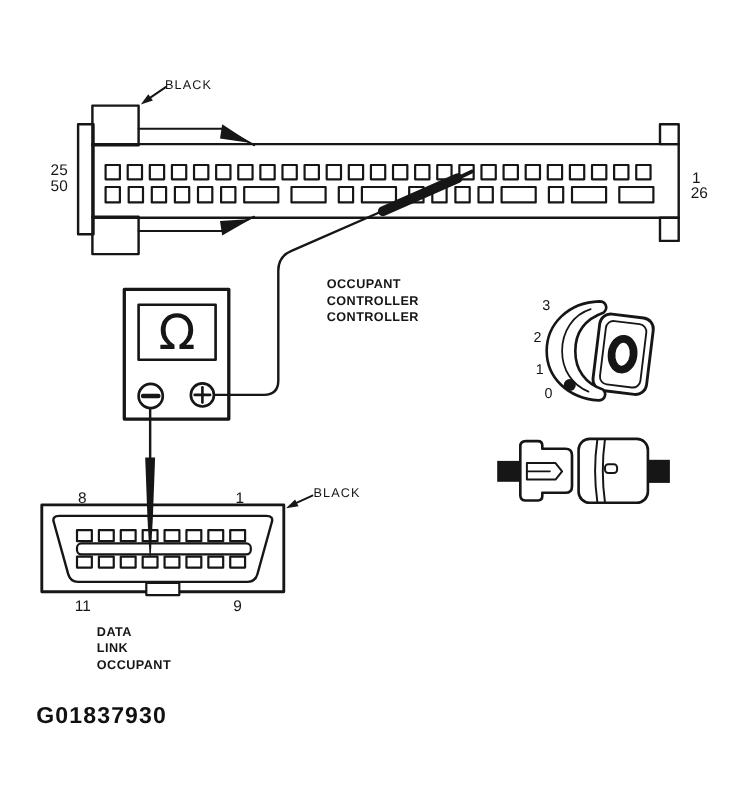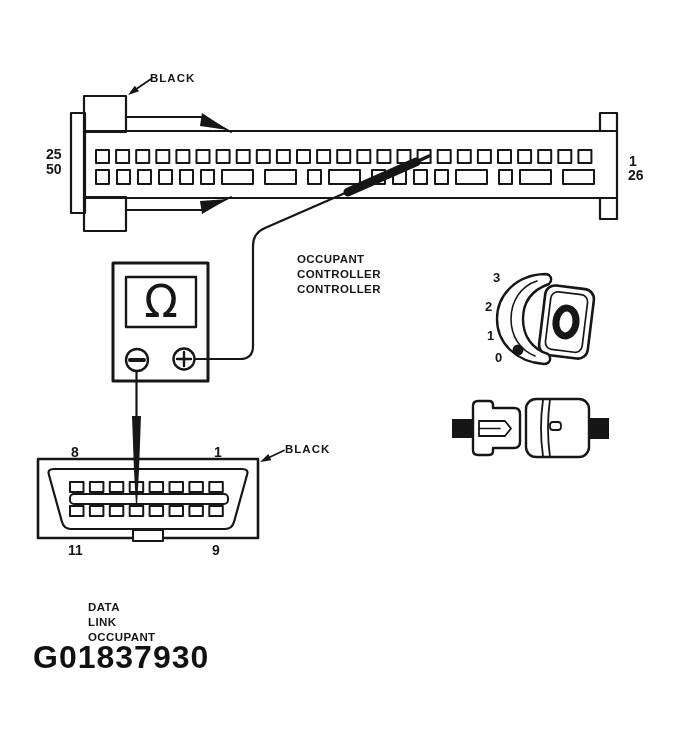--- a/index.html
+++ b/index.html
@@ -1,25 +1,25 @@
 <!DOCTYPE html>
 <html><head>
 <meta charset="utf-8">
 <style>
   *{box-sizing:border-box;margin:0;padding:0}
   html,body{background:#ffffff}
   body{font-family:"Liberation Sans","DejaVu Sans",sans-serif}
   .canvas{position:relative;width:679px;height:738px;background:#ffffff;overflow:hidden}
   .canvas svg{position:absolute;left:0;top:0}
-  .lbl{position:absolute;color:#161616;font-weight:700;white-space:pre;line-height:1}
+  .lbl{position:absolute;color:#161616;font-weight:400;white-space:pre;line-height:1}
   .small{font-size:11.5px;letter-spacing:1px}
   .num{font-size:14px}
   .dialnum{font-size:13px}
   .cap{font-size:11.5px;letter-spacing:.4px;text-align:left;line-height:15px;font-weight:700;color:#161616;position:absolute}
-  .figid{position:absolute;font-size:32px;font-weight:700;letter-spacing:1px;color:#111}
+  .figid{position:absolute;font-size:21px;font-weight:700;letter-spacing:1px;color:#111}
 </style>
 </head>
 <body>
 
 <div class="canvas">
 
   <svg width="679" height="738" viewBox="0 0 679 738">
     <g stroke="#161616" fill="none" stroke-width="2.2" stroke-linecap="round" stroke-linejoin="round">
 
       <g>
@@ -183,20 +183,20 @@
   <div class="lbl dialnum" style="left:485px;top:300px">2</div>
   <div class="lbl dialnum" style="left:487px;top:329px">1</div>
   <div class="lbl dialnum" style="left:495px;top:351px">0</div>
 
   <div class="lbl num" style="left:71px;top:445px">8</div>
   <div class="lbl num" style="left:214px;top:445px">1</div>
   <div class="lbl num" style="left:68px;top:543px">11</div>
   <div class="lbl num" style="left:212px;top:543px">9</div>
   <div class="lbl small" style="left:285px;top:444px">BLACK</div>
 
-  <div class="cap" style="left:88px;top:600px;width:120px">
+  <div class="cap" style="left:88px;top:568px;width:120px">
     <div>DATA</div>
     <div>LINK</div>
     <div>OCCUPANT</div>
   </div>
 
   <div class="figid" style="left:33px;top:639px">G01837930</div>
 </div>
 
 </body></html>

